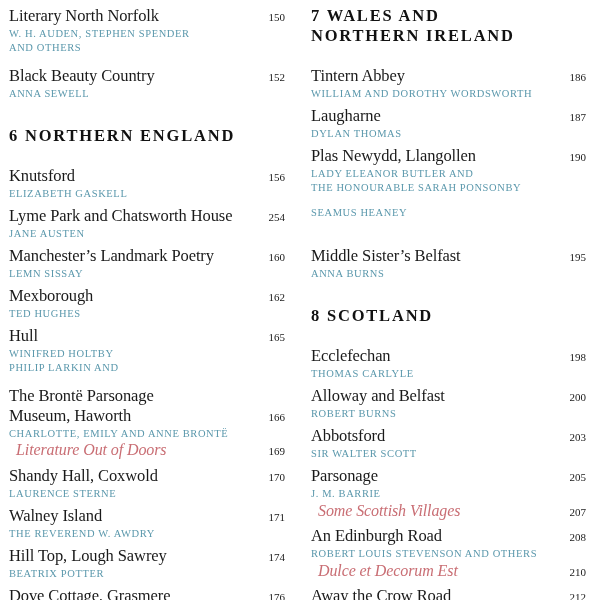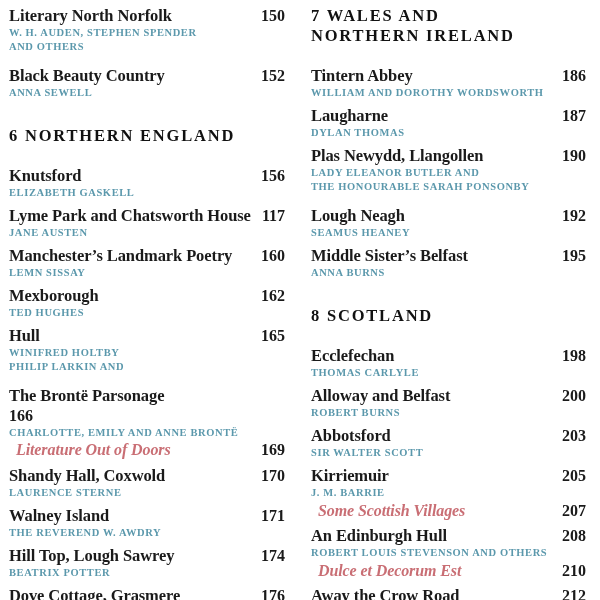--- a/index.html
+++ b/index.html
@@ -5,25 +5,25 @@
     html, body { margin: 0; padding: 0; background: #ffffff; }
     body {
       width: 600px; height: 600px; overflow: hidden; position: relative;
       font-family: "Liberation Serif", "DejaVu Serif", serif;
       color: #1a1a1a;
     }
     .col { position: absolute; top: 0; }
     .col-left { left: 9px; width: 276px; }
     .col-right { left: 311px; width: 275px; }
     .entry { position: absolute; left: 0; right: 0; }
-    .row { display: flex; justify-content: space-between; align-items: baseline; font-weight: bold; }
+    .row { display: flex; justify-content: space-between; align-items: baseline; }
     .title { font-size: 16.5px; line-height: 20px; letter-spacing: -0.1px; }
-    .page { font-size: 16px; line-height: 20px; text-align: right; }
+    .page { font-size: 11px; line-height: 20px; text-align: right; }
     .author {
-      font-size: 10.5px; line-height: 14px; font-weight: bold; letter-spacing: 0.6px;
+      font-size: 10.5px; line-height: 14px; font-weight: normal; letter-spacing: 0.6px;
       color: #5b98ac; text-transform: uppercase;
     }
     .sub .title { font-style: italic; color: #c96e74; padding-left: 7px; font-size: 16px; }
     .section {
       position: absolute; left: 0; right: 0;
       font-size: 16.5px; line-height: 20px; font-weight: bold; letter-spacing: 1.8px;
       color: #111;
     }
   </style>
 </head>
@@ -52,21 +52,21 @@
   <div class="entry" style="top:166px">
     <div class="row">
         <span class="title">Knutsford</span>
         <span class="page">156</span>
       </div>
     <div class="author">ELIZABETH GASKELL</div>
   </div>
   <div class="entry" style="top:206px">
     <div class="row">
         <span class="title">Lyme Park and Chatsworth House</span>
-        <span class="page">117</span>
+        <span class="page">254</span>
       </div>
     <div class="author">JANE AUSTEN</div>
   </div>
   <div class="entry" style="top:246px">
     <div class="row">
         <span class="title">Manchester’s Landmark Poetry</span>
         <span class="page">160</span>
       </div>
     <div class="author">LEMN SISSAY</div>
   </div>
@@ -83,20 +83,21 @@
         <span class="page">165</span>
       </div>
     <div class="author">WINIFRED HOLTBY</div>
     <div class="author">PHILIP LARKIN AND</div>
   </div>
   <div class="entry" style="top:386px">
     <div class="row">
         <span class="title">The Brontë Parsonage</span>
       </div>
     <div class="row">
+        <span class="title">Museum, Haworth</span>
         <span class="page">166</span>
       </div>
     <div class="author">CHARLOTTE, EMILY AND ANNE BRONTË</div>
   </div>
   <div class="entry sub" style="top:440px">
     <div class="row">
         <span class="title">Literature Out of Doors</span>
         <span class="page">169</span>
       </div>
   </div>
@@ -151,24 +152,20 @@
   </div>
   <div class="entry" style="top:146px">
     <div class="row">
         <span class="title">Plas Newydd, Llangollen</span>
         <span class="page">190</span>
       </div>
     <div class="author">LADY ELEANOR BUTLER AND</div>
     <div class="author">THE HONOURABLE SARAH PONSONBY</div>
   </div>
   <div class="entry" style="top:206px">
-    <div class="row">
-        <span class="title">Lough Neagh</span>
-        <span class="page">192</span>
-      </div>
     <div class="author">SEAMUS HEANEY</div>
   </div>
   <div class="entry" style="top:246px">
     <div class="row">
         <span class="title">Middle Sister’s Belfast</span>
         <span class="page">195</span>
       </div>
     <div class="author">ANNA BURNS</div>
   </div>
 
@@ -190,34 +187,34 @@
   </div>
   <div class="entry" style="top:426px">
     <div class="row">
         <span class="title">Abbotsford</span>
         <span class="page">203</span>
       </div>
     <div class="author">SIR WALTER SCOTT</div>
   </div>
   <div class="entry" style="top:466px">
     <div class="row">
-        <span class="title">Kirriemuir</span>
+        <span class="title">Parsonage</span>
         <span class="page">205</span>
       </div>
     <div class="author">J. M. BARRIE</div>
   </div>
   <div class="entry sub" style="top:501px">
     <div class="row">
         <span class="title">Some Scottish Villages</span>
         <span class="page">207</span>
       </div>
   </div>
   <div class="entry" style="top:526px">
     <div class="row">
-        <span class="title">An Edinburgh Hull</span>
+        <span class="title">An Edinburgh Road</span>
         <span class="page">208</span>
       </div>
     <div class="author">ROBERT LOUIS STEVENSON AND OTHERS</div>
   </div>
   <div class="entry sub" style="top:561px">
     <div class="row">
         <span class="title">Dulce et Decorum Est</span>
         <span class="page">210</span>
       </div>
   </div>

